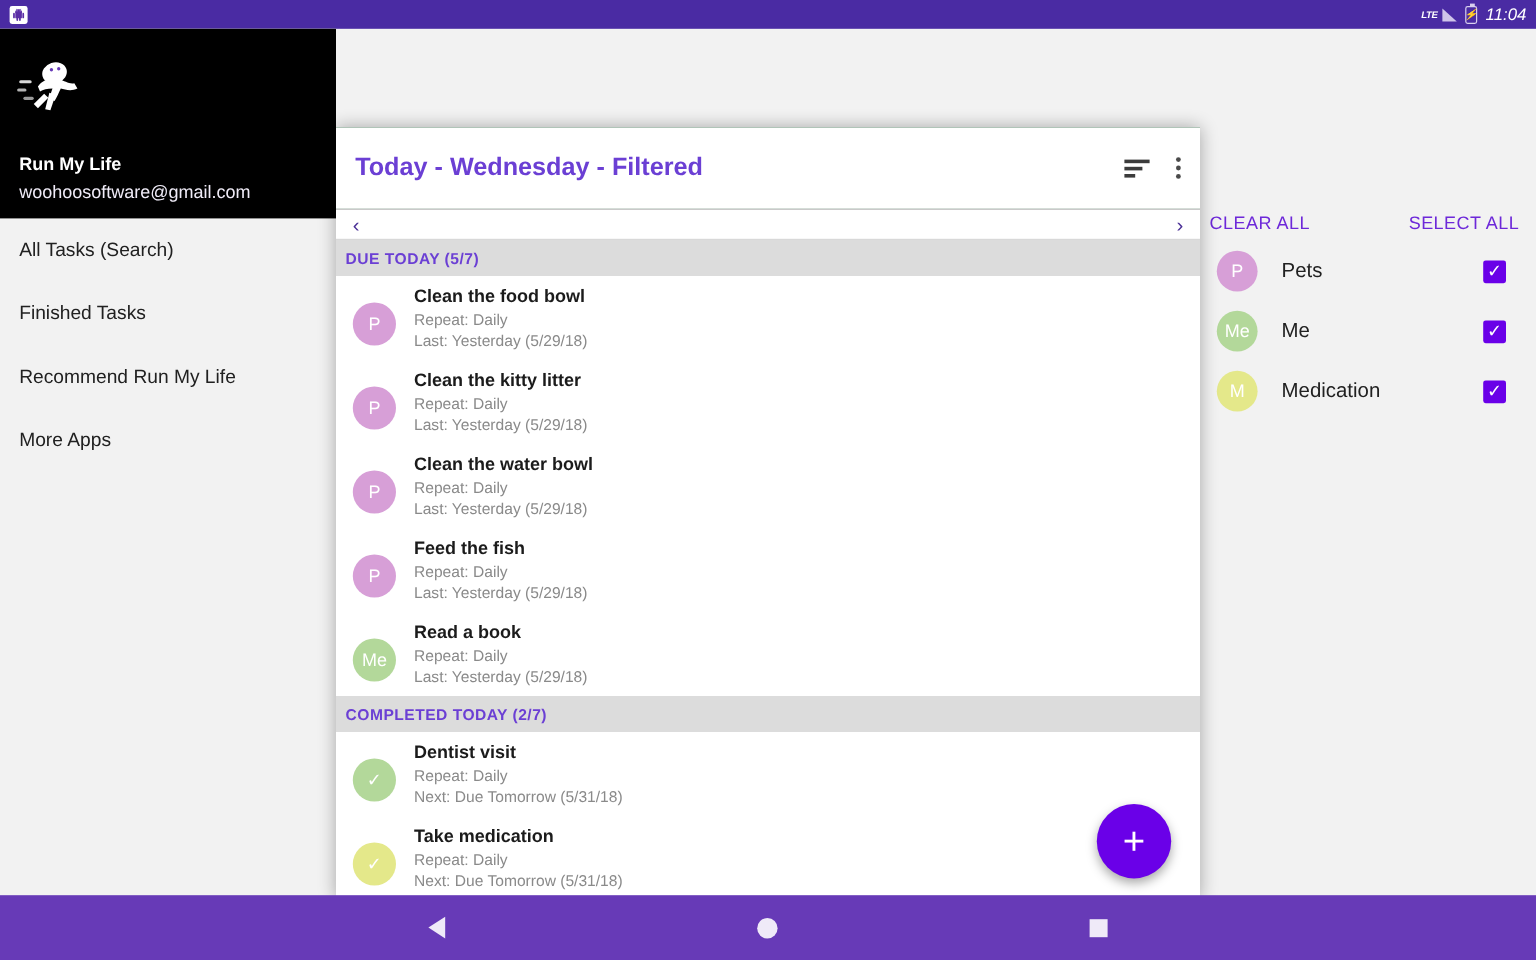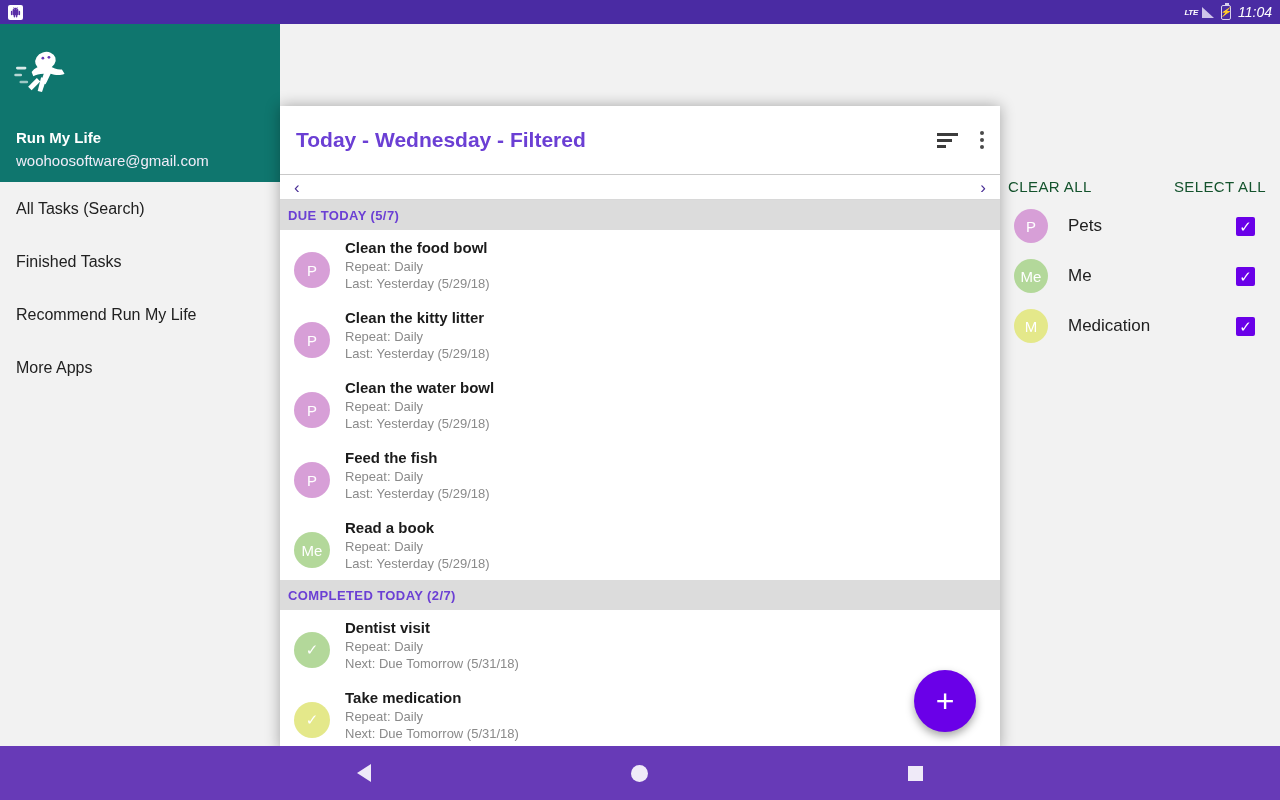--- a/index.html
+++ b/index.html
@@ -32,21 +32,21 @@
   .sb-batt-bolt { position:absolute; inset:0; display:flex; align-items:center;
              justify-content:center; font-size:9px; color:#fff; line-height:1; }
   .sb-time { font-size: 14px; color:#ffffff; }
 
   
   .drawer {
     position: absolute; top: 24px; left: 0; width: 280px; height: 724px;
     background: #f2f2f2;
   }
   .drawer-header {
-    height: 158px; background: #0f766e; position: relative; padding: 0 16px;
+    height: 158px; background: #000000; position: relative; padding: 0 16px;
   }
   .drawer-logo { position:absolute; top: 22px; left: 14px; width: 56px; height: 52px; }
   .drawer-name {
     position: absolute; left: 16px; bottom: 36px; color: #ffffff;
     font-size: 15px; font-weight: bold;
   }
   .drawer-email {
     position: absolute; left: 16px; bottom: 13px; color: #f0ecf8; font-size: 15px;
   }
   .nav-item {
@@ -55,21 +55,21 @@
   }
   .nav-item.selected { background: #d8d8d8; color: #6b3fd4; }
 
   
   .filterpanel {
     position: absolute; top: 170px; left: 1000px; width: 280px; height: 576px;
     background: #f2f2f2;
   }
   .filter-actions {
     display: flex; justify-content: space-between; align-items: center;
-    padding: 8px 14px 6px 8px; font-size: 15px; color: #14532d;
+    padding: 8px 14px 6px 8px; font-size: 15px; color: #6d28d9;
     letter-spacing: .4px;
   }
   .filter-row {
     display: flex; align-items: center; height: 50px; padding-left: 14px;
   }
   .avatar {
     width: 34px; height: 34px; border-radius: 50%; flex: none;
     display: flex; align-items: center; justify-content: center;
     color: #ffffff; font-size: 15px;
   }

